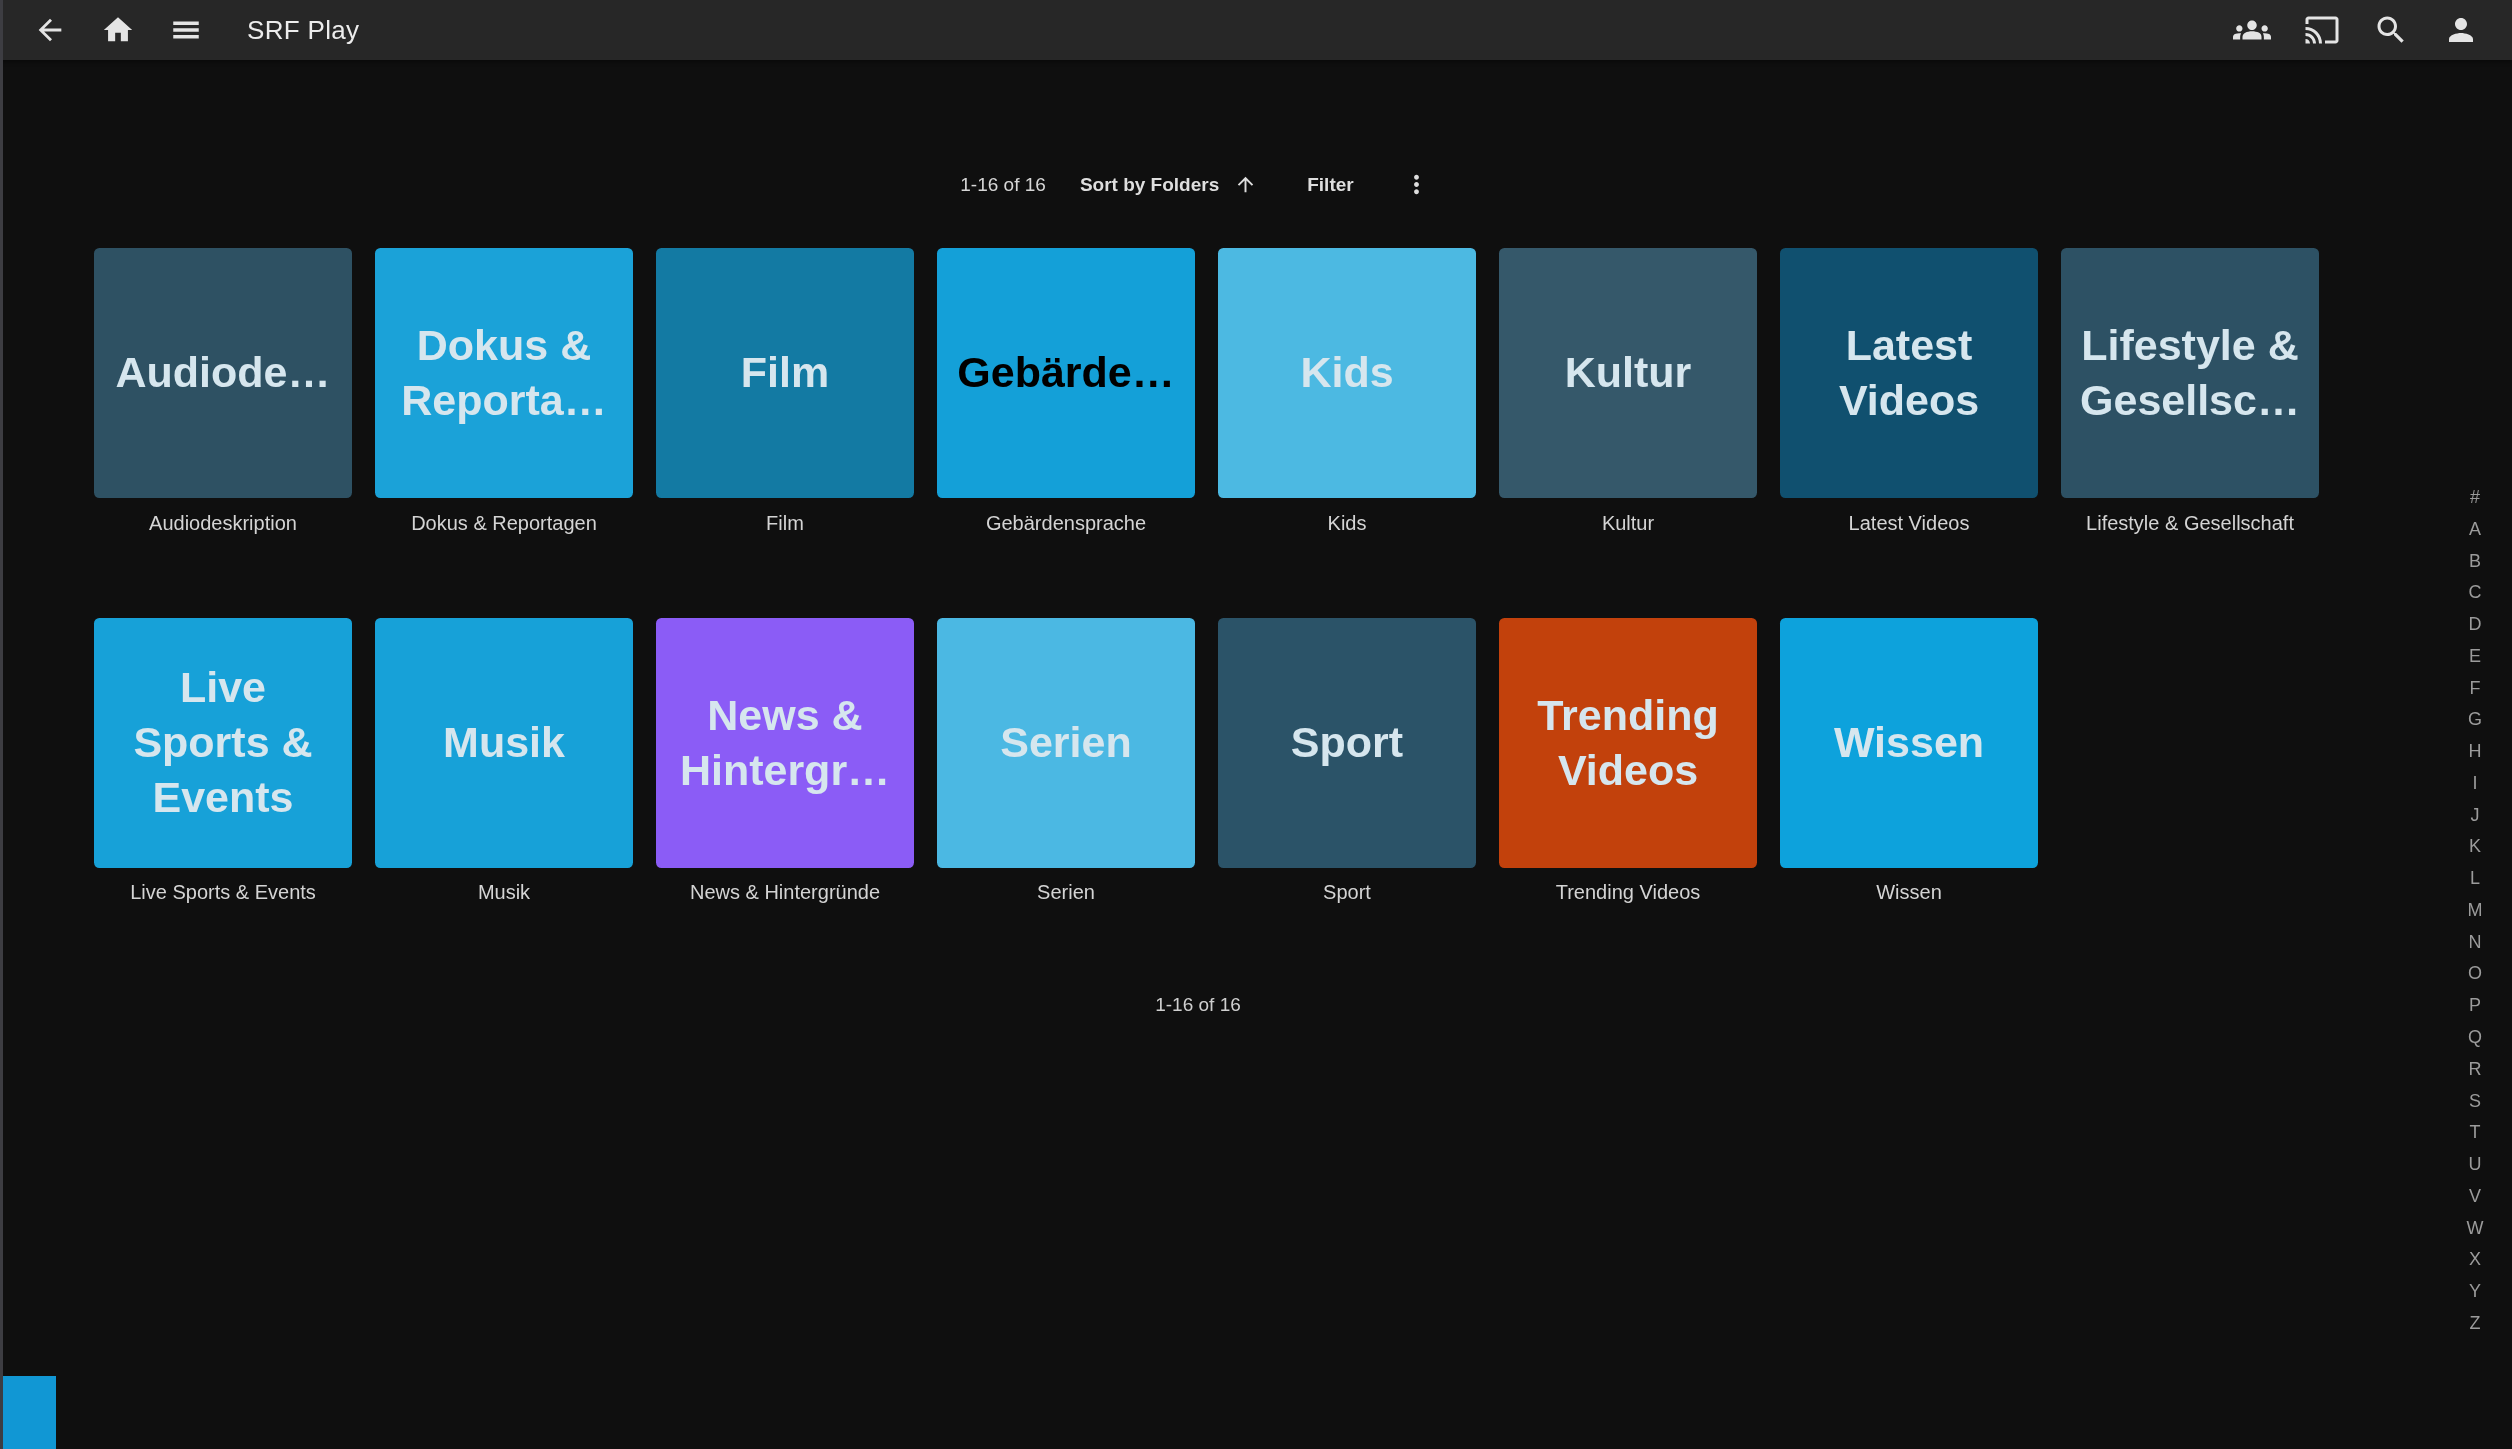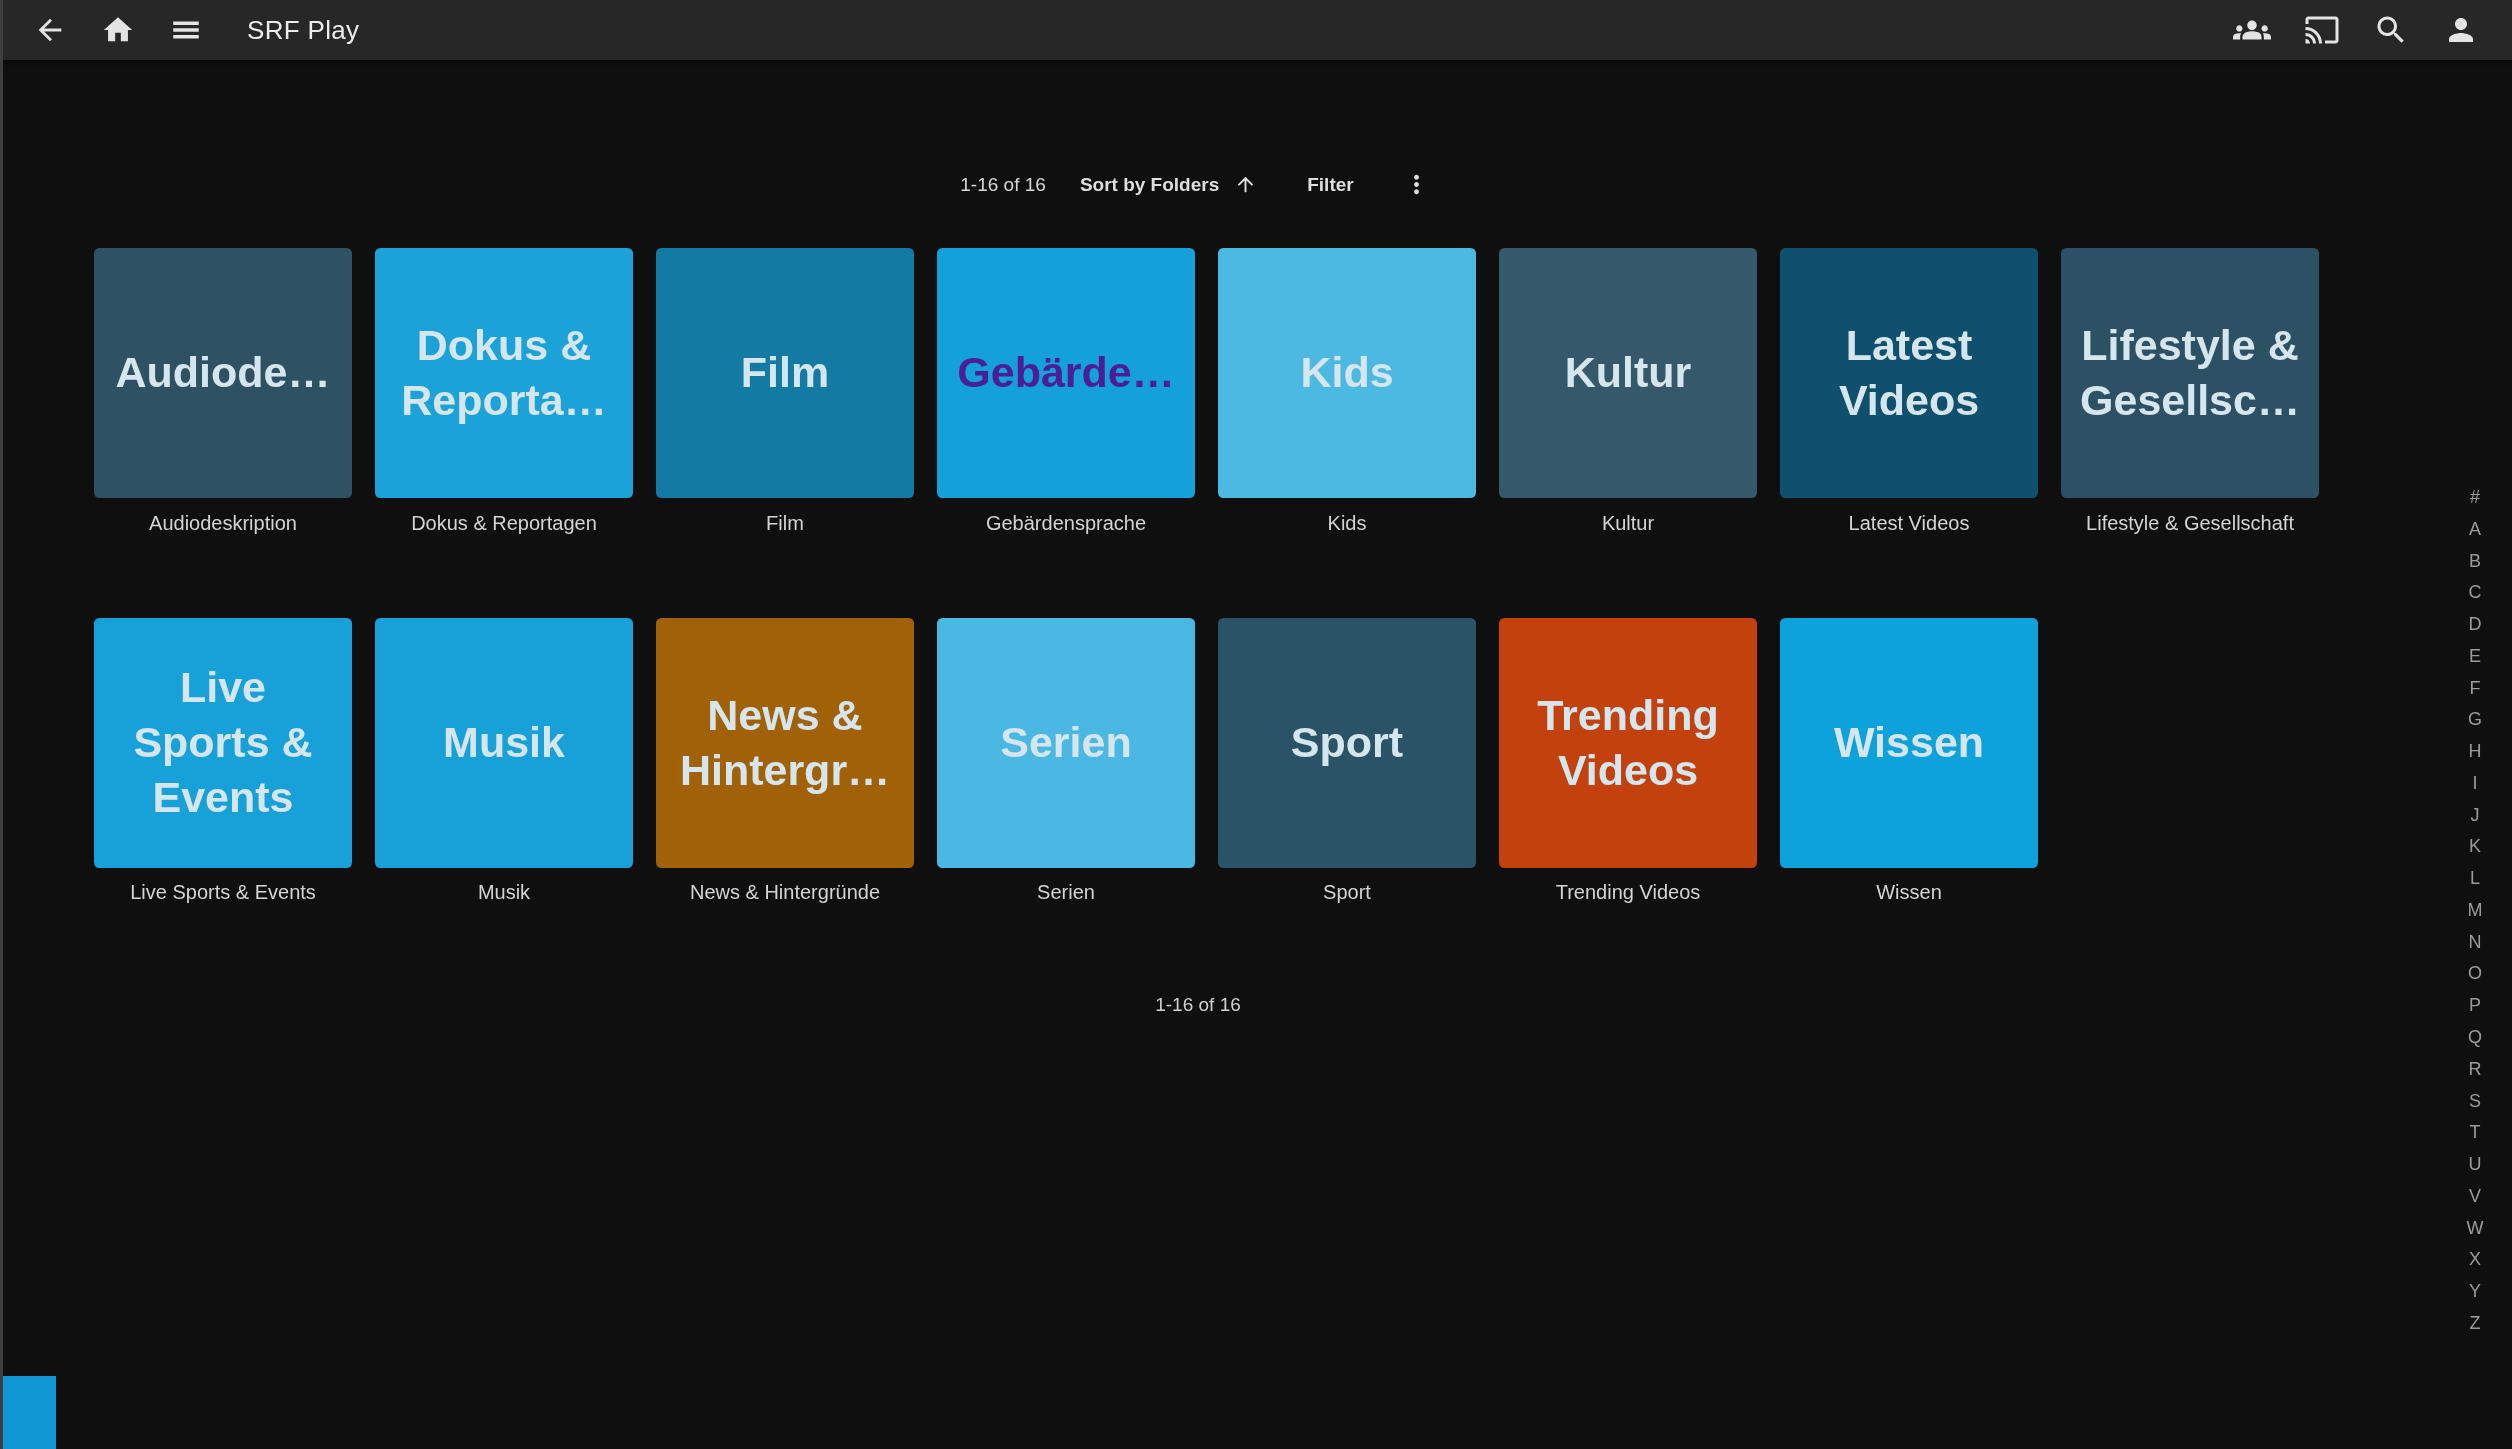--- a/index.html
+++ b/index.html
@@ -182,21 +182,21 @@
   </div>
 
   <div class="card">
     <div class="tile" style="background-color: rgb(19, 122, 163); color: rgb(214, 230, 238);">
       <span>Film</span>
     </div>
     <div class="card-label">Film</div>
   </div>
 
   <div class="card">
-    <div class="tile" style="background-color: rgb(20, 160, 216); color: #4c1d95; align-items: center;">
+    <div class="tile" style="background-color: rgb(20, 160, 216); color: #000000; align-items: center;">
       <span>Gebärde…</span>
     </div>
     <div class="card-label">Gebärdensprache</div>
   </div>
 
   <div class="card">
     <div class="tile" style="background-color: rgb(76, 185, 226); color: rgb(214, 230, 238);">
       <span>Kids</span>
     </div>
     <div class="card-label">Kids</div>
@@ -235,21 +235,21 @@
   </div>
 
   <div class="card">
     <div class="tile" style="background-color: rgb(23, 161, 216); color: rgb(214, 230, 238);">
       <span>Musik</span>
     </div>
     <div class="card-label">Musik</div>
   </div>
 
   <div class="card">
-    <div class="tile" style="background-color: #a16207; color: rgb(214, 230, 238);">
+    <div class="tile" style="background-color: #8b5cf6; color: rgb(214, 230, 238);">
       <span>News &amp;
 Hintergr…</span>
     </div>
     <div class="card-label">News &amp; Hintergründe</div>
   </div>
 
   <div class="card">
     <div class="tile" style="background-color: rgb(75, 184, 227); color: rgb(214, 230, 238);">
       <span>Serien</span>
     </div>

